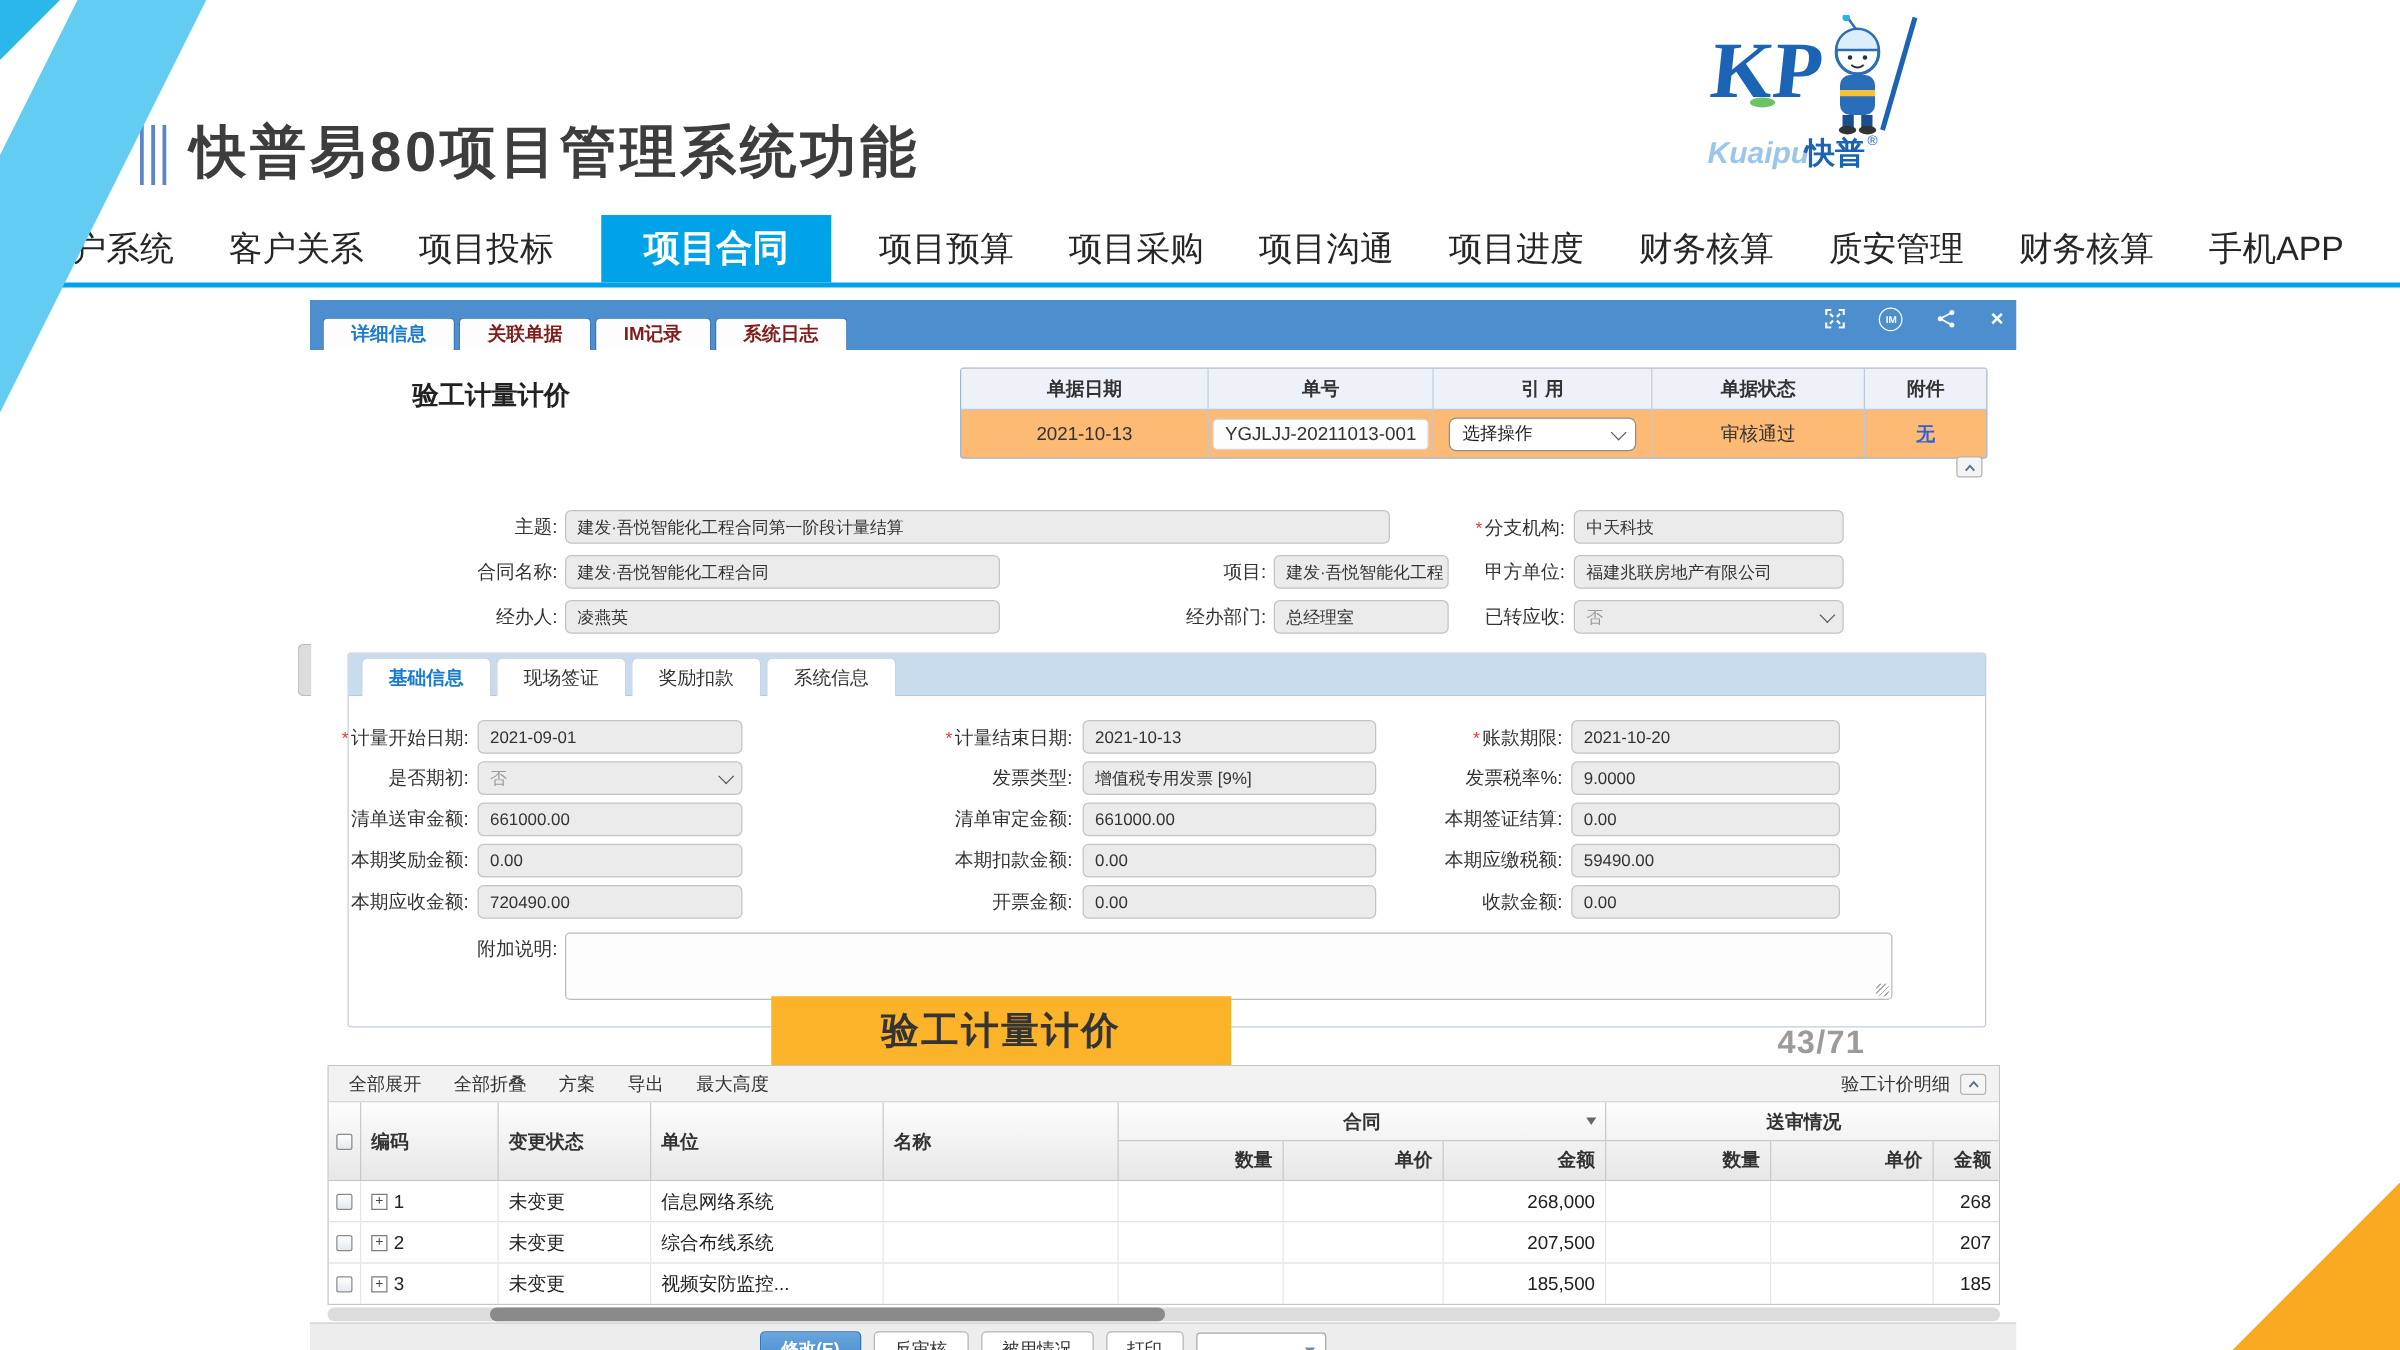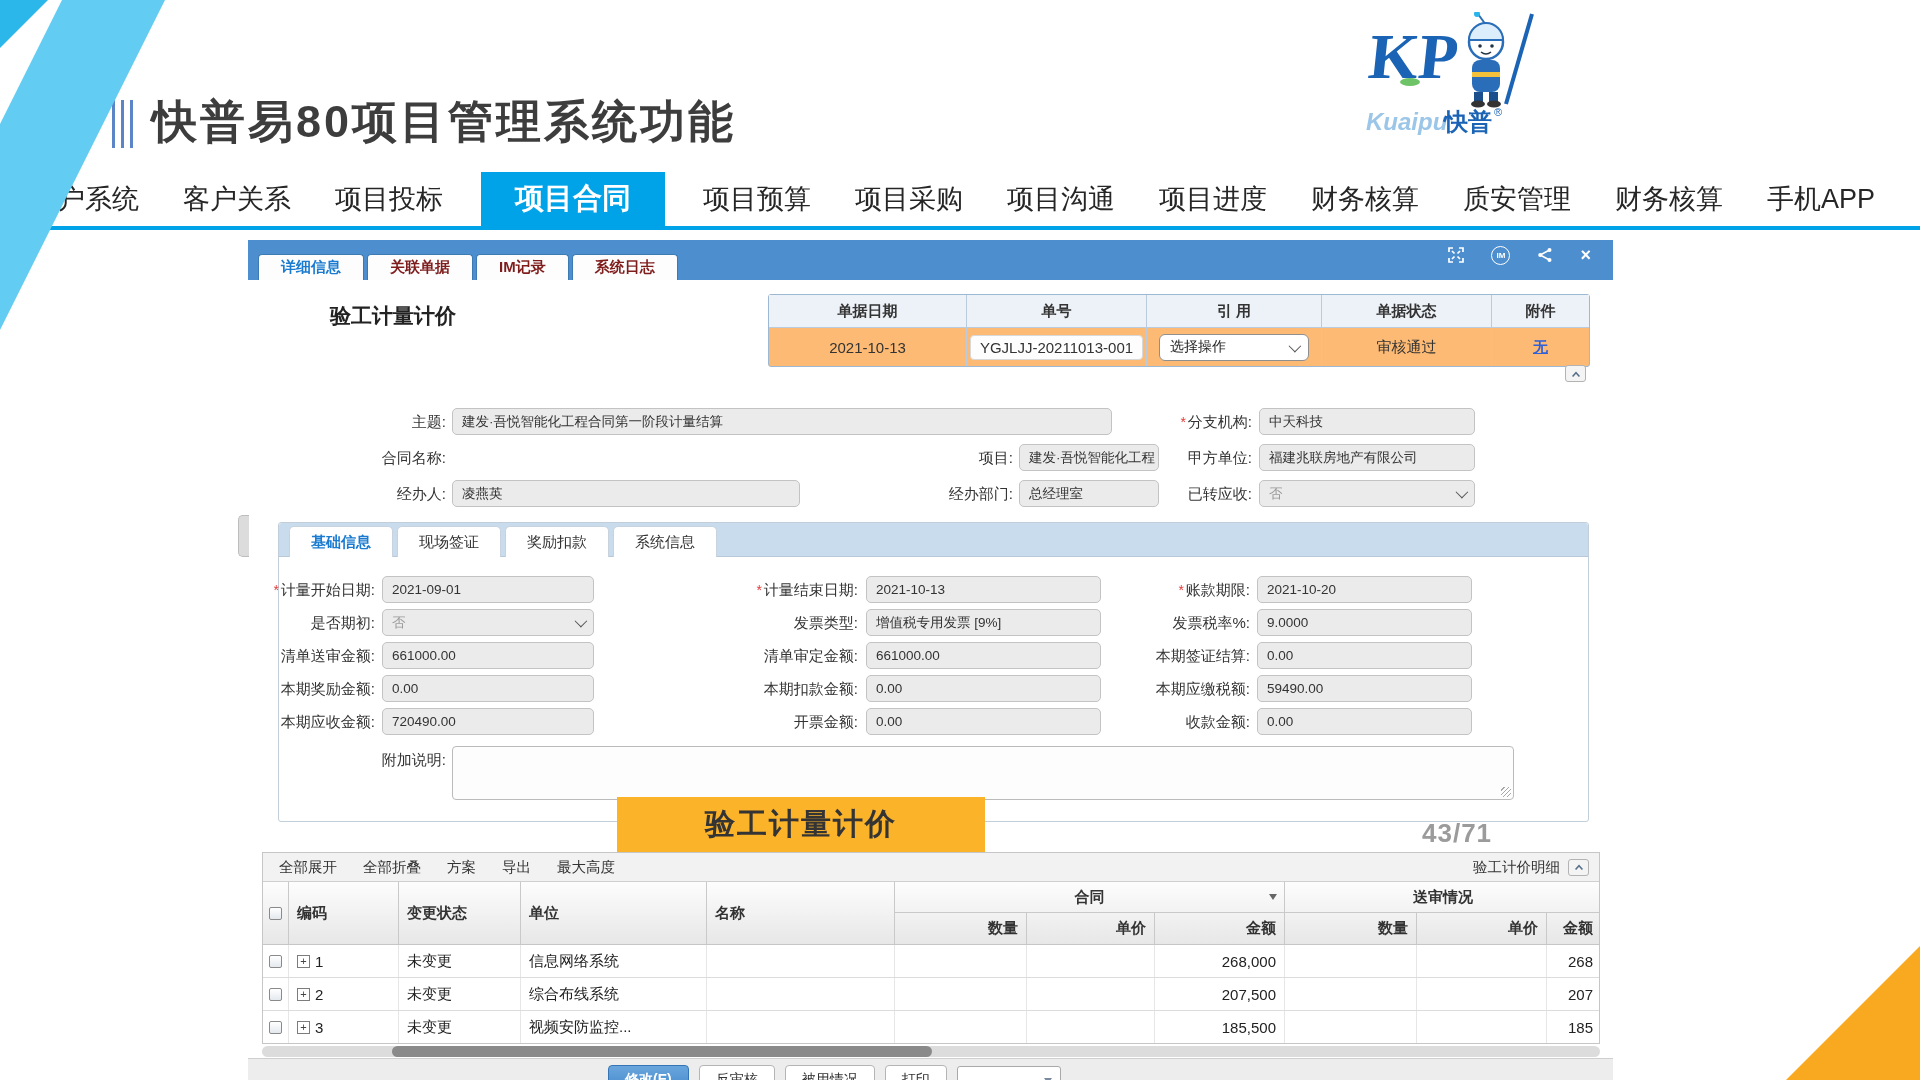--- a/index.html
+++ b/index.html
@@ -28,21 +28,21 @@
   .nav-underline { position:absolute; left:0; top:226px; width:1920px; height:4px; background:#00a3e8; }
 
   
   .app { position:absolute; left:248px; top:240px; width:1365px; height:840px; background:#fff; }
   .tabstrip { position:absolute; left:0; top:0; width:1365px; height:40px; background:#4d8fce;
               display:flex; align-items:flex-end; padding-left:10px; }
   .wtab { height:26px; margin-right:3px; background:#fdfdfd; border:1px solid #3c7ab2; border-bottom:none;
           border-radius:4px 4px 0 0; padding:0 22px; display:flex; align-items:center;
           font-size:15px; font-weight:700; color:#7f1d1d; }
   .wtab.active { color:#1a7bd1; }
-  .strip-icons { position:absolute; right:22px; top:0; height:30px; display:flex; align-items:center; gap:26px; }
+  .strip-icons { position:absolute; right:10px; top:0; height:30px; display:flex; align-items:center; gap:26px; }
   .sicon { width:18px; height:18px; display:flex; align-items:center; justify-content:center; color:#fff; }
   .im-badge { width:19px; height:19px; border:1.6px solid #fff; border-radius:50%; color:#fff;
               font-size:8px; font-weight:700; display:flex; align-items:center; justify-content:center; }
   .close-x { font-size:18px; font-weight:700; color:#fff; line-height:18px; }
 
   .side-handle { position:absolute; left:-10px; top:275px; width:11px; height:42px; background:#dcdcdc;
                  border:1px solid #bdbdbd; border-right:none; border-radius:5px 0 0 5px; }
 
   
   .win-title { position:absolute; left:82px; top:62px; font-size:21px; font-weight:700; color:#222; }
@@ -281,20 +281,23 @@
       <div class="fld hc1-f wide">
           <span>建发·吾悦智能化工程合同第一阶段计量结算</span>
         </div>
       <span class="lbl hc3-l"><i class="req">*</i><span>分支机构:</span></span>
       <div class="fld hc3-f">
           <span>中天科技</span>
         </div>
     </div>
     <div class="hrow" style="top:204px;">
       <span class="lbl hc1-l">合同名称:</span>
+      <div class="fld hc1-f">
+          <span>建发·吾悦智能化工程合同</span>
+        </div>
       <span class="lbl hc2-l">项目:</span>
       <div class="fld hc2-f">
           <span>建发·吾悦智能化工程</span>
         </div>
       <span class="lbl hc3-l">甲方单位:</span>
       <div class="fld hc3-f">
           <span>福建兆联房地产有限公司</span>
         </div>
     </div>
     <div class="hrow" style="top:240px;">

